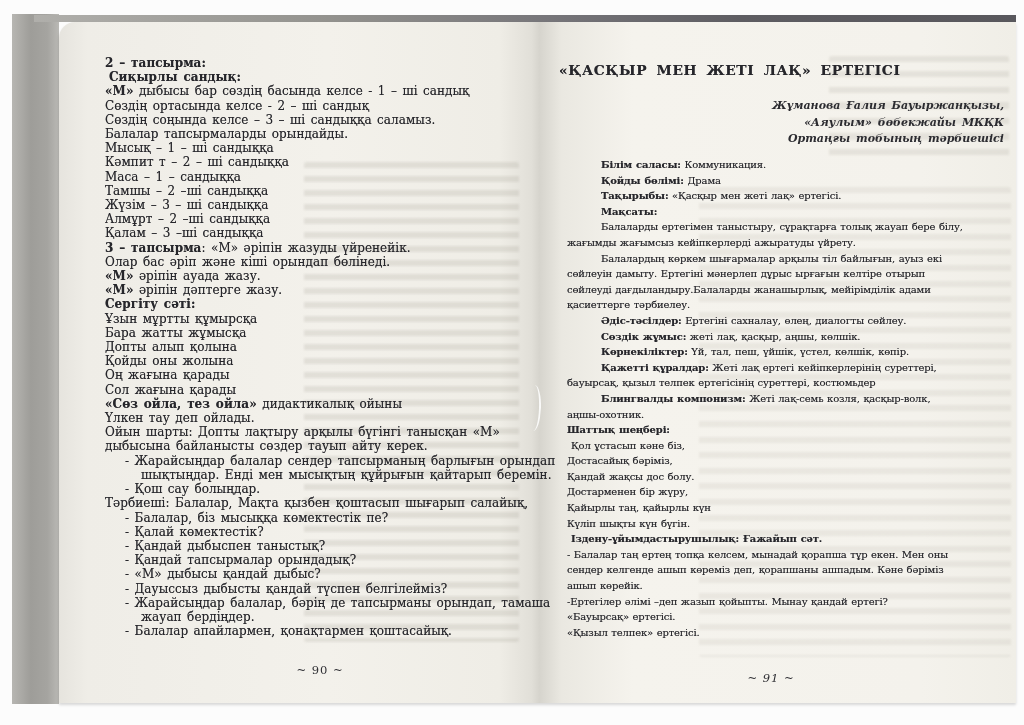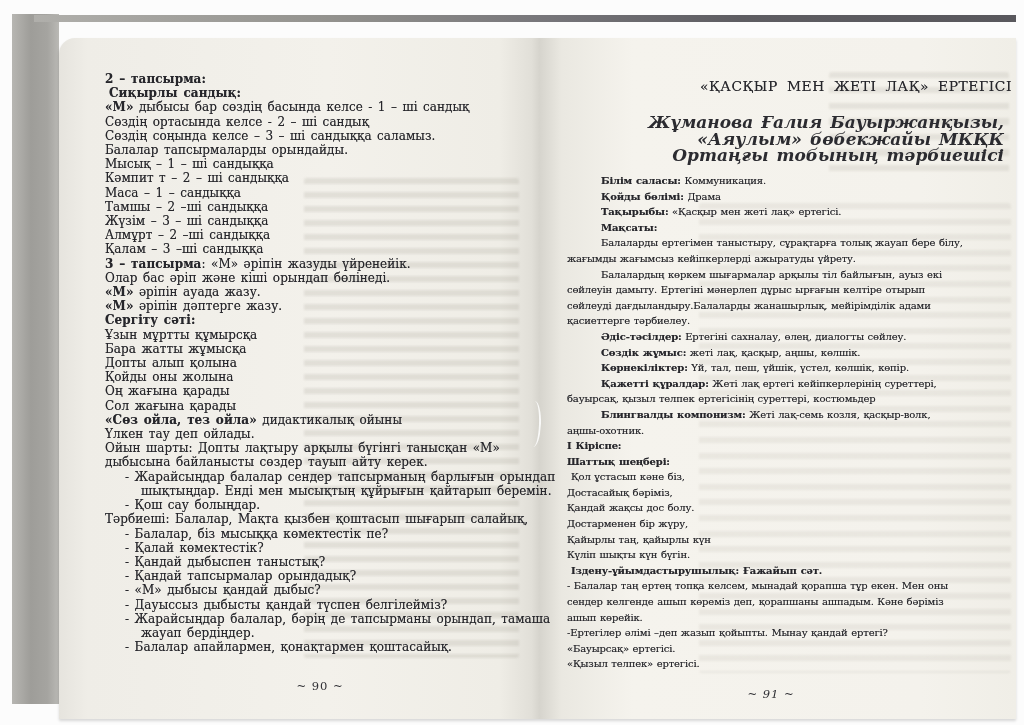--- a/index.html
+++ b/index.html
@@ -21,21 +21,20 @@
   }
   .book{
     position:absolute;left:59px;top:22px;width:957px;height:681px;
     border-top-left-radius:16px;
     overflow:hidden;
     background:linear-gradient(90deg,
       #e6e4de 0%, #efede7 3%, var(--page,#f3f1eb) 28%, #efede6 46%,
       #e1dfd8 49.4%, #d6d4cd 50.2%, #eae8e1 52.5%, #f5f3ed 60%,
       #f4f2ec 90%, #f0eee7 100%);
     box-shadow:0 2px 3px rgba(0,0,0,0.15);
-    margin-top:16px;
   }
   
   .staple{
     position:absolute;left:468px;top:363px;width:12px;height:46px;
     border-right:2px solid rgba(255,255,255,0.85);
     border-radius:50%;transform:rotate(2deg);
   }
 
   
   .textblock{position:absolute;color:var(--ink,#26262b);}
@@ -44,27 +43,27 @@
   .li{padding-left:20px;}
   .li2{padding-left:36px;}
   .ind{padding-left:34px;}
   .pad1{padding-left:4px;}
 
   .left-text{
     left:46px;top:34px;width:430px;
     font-size:12px;line-height:14.2px;word-spacing:1.6px;letter-spacing:0.05px;
   }
   .right-title{
-    position:absolute;left:500px;top:40px;width:453px;text-align:right;
-    font-weight:normal;font-size:13.8px;letter-spacing:0.6px;word-spacing:4px;
+    position:absolute;left:500px;top:40px;width:453px;text-align:left;
+    font-weight:bold;font-size:13.8px;letter-spacing:0.6px;word-spacing:4px;
     color:var(--ink,#26262b);text-shadow:0 0 0.6px rgba(45,45,50,0.6);
   }
   .right-author{
     position:absolute;left:495px;top:76px;width:450px;text-align:right;
-    font-weight:bold;font-style:italic;font-size:17px;line-height:16.6px;
+    font-weight:bold;font-style:italic;font-size:11px;line-height:16.6px;
     color:#2b2b30;word-spacing:2px;
   }
   .right-text{
     left:508px;top:135px;width:448px;
     font-size:10px;line-height:15.6px;word-spacing:0.6px;letter-spacing:-0.15px;
   }
   .pagenum{
     position:absolute;text-align:center;font-size:11.5px;letter-spacing:1px;
     color:#2e2e33;
   }
@@ -168,21 +167,20 @@
           <div class="line">сөйлеуін дамыту. Ертегіні мәнерлеп дұрыс ырғағын келтіре отырып</div>
           <div class="line">сөйлеуді дағдыландыру.Балаларды жанашырлық, мейірімділік адами</div>
           <div class="line">қасиеттерге тәрбиелеу.</div>
           <div class="line ind"><b>Әдіс-тәсілдер:</b> Ертегіні сахналау, өлең, диалогты сөйлеу.</div>
           <div class="line ind"><b>Сөздік жұмыс:</b> жеті лақ, қасқыр, аңшы, көлшік.</div>
           <div class="line ind"><b>Көрнекіліктер:</b> Үй, тал, пеш, үйшік, үстел, көлшік, көпір.</div>
           <div class="line ind"><b>Қажетті құралдар:</b> Жеті лақ ертегі кейіпкерлерінің суреттері,</div>
           <div class="line">бауырсақ, қызыл телпек ертегісінің суреттері, костюмьдер</div>
           <div class="line ind"><b>Блингвалды компонизм:</b> Жеті лақ-семь козля, қасқыр-волк,</div>
           <div class="line">аңшы-охотник.</div>
-          <div class="line"><b>І Кіріспе:</b></div>
           <div class="line"><b>Шаттық шеңбері:</b></div>
           <div class="line pad1">Қол ұстасып кәне біз,</div>
           <div class="line">Достасайық бәріміз,</div>
           <div class="line">Қандай жақсы дос болу.</div>
           <div class="line">Достарменен бір жүру,</div>
           <div class="line">Қайырлы таң, қайырлы күн</div>
           <div class="line">Күліп шықты күн бүгін.</div>
           <div class="line pad1"><b>Іздену-ұйымдастырушылық: Ғажайып сәт.</b></div>
           <div class="line">- Балалар таң ертең топқа келсем, мынадай қорапша тұр екен. Мен оны</div>
           <div class="line">сендер келгенде ашып көреміз деп, қорапшаны ашпадым. Кәне бәріміз</div>

